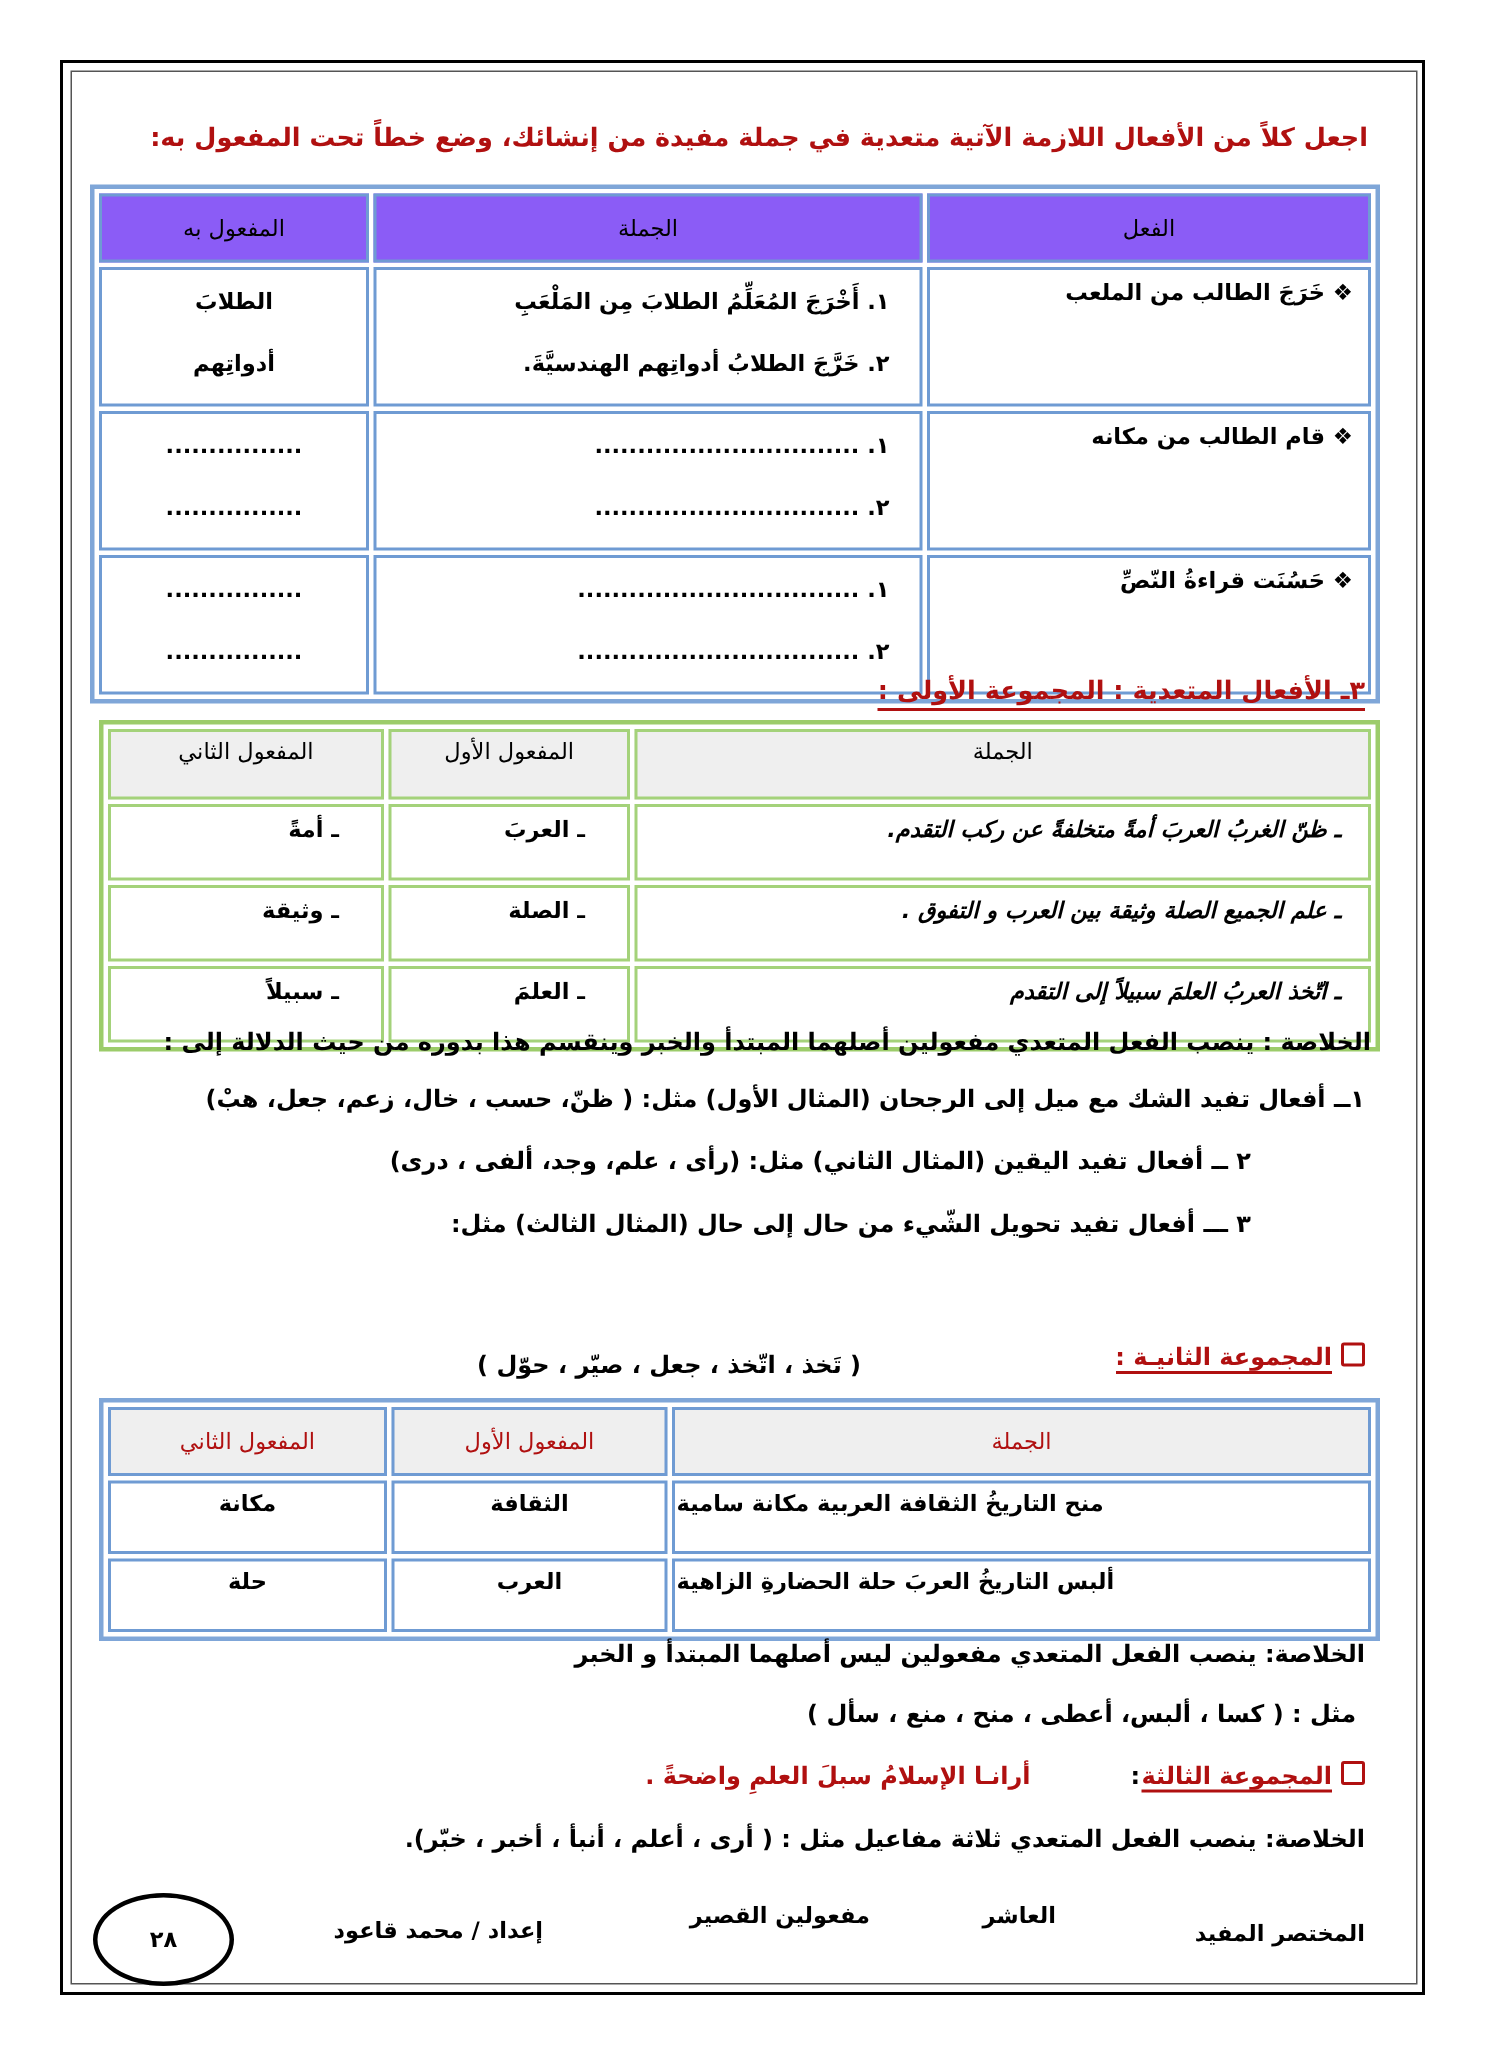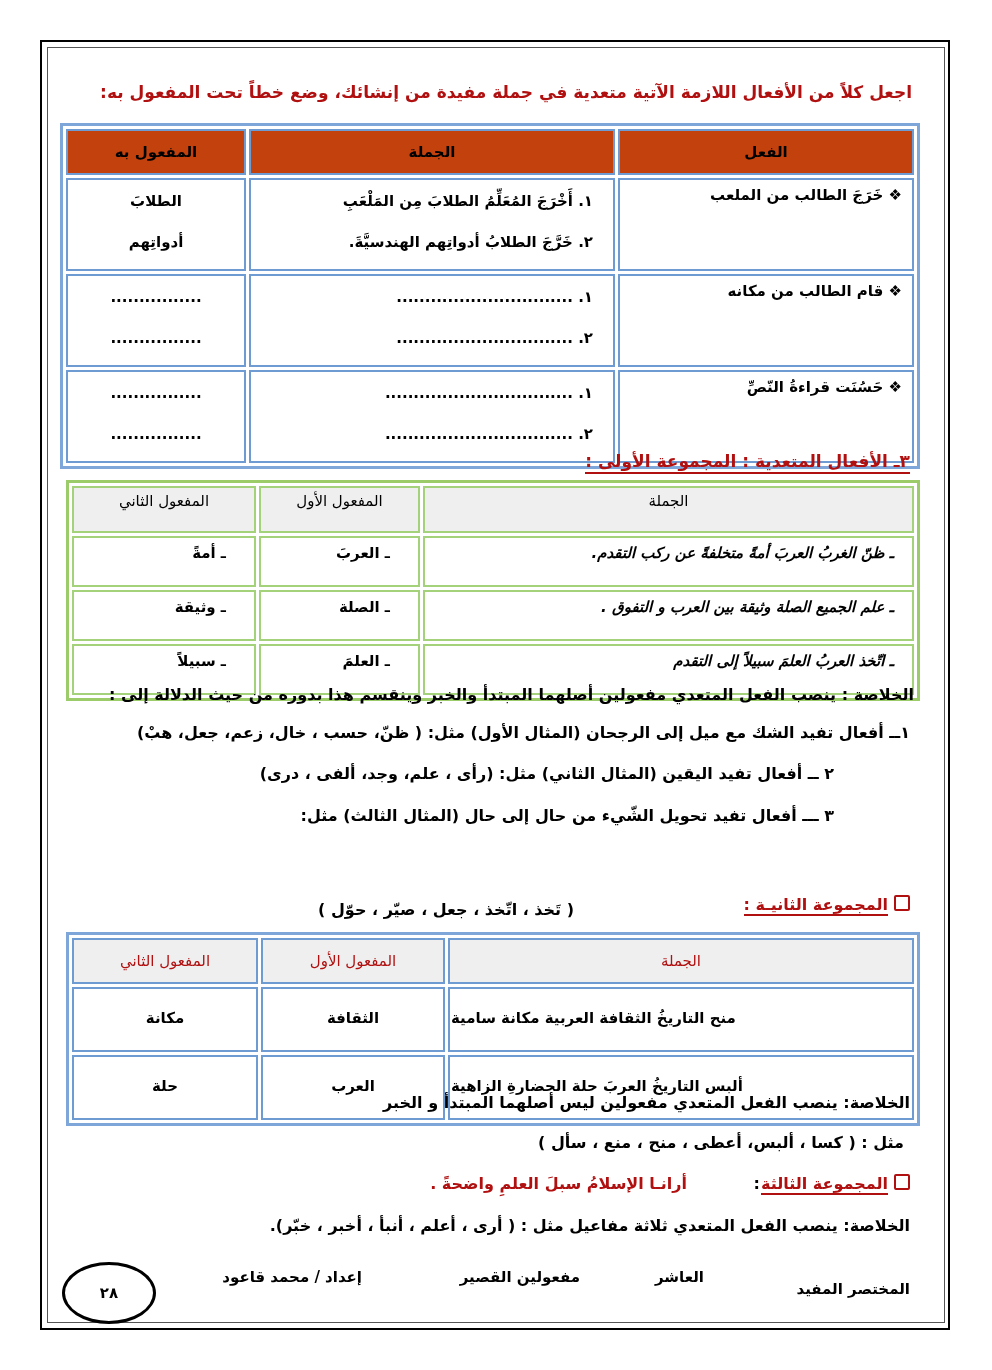--- a/index.html
+++ b/index.html
@@ -14,21 +14,21 @@
   .abs { position:absolute; }
   .title { right:80px; top:82px; font-size:17px; font-weight:bold; white-space:nowrap; }
 
   table { border-collapse:separate; position:absolute; direction:rtl; }
   td { text-align:center; vertical-align:top; font-weight:bold; font-size:15px; }
 
   
   .t1 { left:60px; top:123px; width:860px; border:3px solid #7fa6d8; border-spacing:3px;
         background:#ffffff; }
   .t1 td { border:2px solid #6f9bd3; }
-  .t1 .hdr td { background:#c2410c; height:40px; vertical-align:middle; font-weight:bold; font-size:15px; }
+  .t1 .hdr td { background:#8b5cf6; height:40px; vertical-align:middle; font-weight:normal; font-size:15px; }
   .t1 .row td { height:82px; }
   .t1 td.verb { text-align:right; padding-right:10px; padding-top:6px; }
   .t1 td.sent { text-align:right; padding-right:20px; line-height:41px; }
   .t1 td.obj { line-height:41px; }
 
   .sec3 { right:82px; top:451px; font-size:17px; font-weight:bold; white-space:nowrap;
           border-bottom:2px solid #b01010; padding-bottom:1px; }
 
   
   .t2 { left:66px; top:480px; width:854px; border:3px solid #9ccc6a; border-spacing:3px; }
@@ -41,21 +41,21 @@
   .line { position:absolute; font-size:16px; font-weight:bold; white-space:nowrap; direction:rtl; }
 
   .sq { display:inline-block; width:12px; height:12px; border:2px solid #b01010; border-radius:2px;
         vertical-align:-1px; margin-left:6px; }
   .ul { border-bottom:2px solid #b01010;margin-left:40px; }
 
   
   .t3 { left:66px; top:932px; width:854px; border:3px solid #7fa6d8; border-spacing:3px; }
   .t3 td { border:2px solid #6f9bd3; }
   .t3 .hdr td { background:#efefef; height:40px; vertical-align:middle; color:#b01010; font-weight:normal; }
-  .t3 .row td { height:40px; padding-top:20px; }
+  .t3 .row td { height:40px; padding-top:4px; }
   .t3 td.sent { text-align:left; padding-right:2px; }
 
   .footer { position:absolute; top:1268px; font-size:15px; font-weight:bold; white-space:nowrap; direction:rtl; }
   .pagecircle { position:absolute; left:62px; top:1262px; width:94px; height:62px; border:3px solid #000;
                 border-radius:50%; box-sizing:border-box; text-align:center; line-height:56px;
                 font-size:15px; font-weight:bold; }
 </style>
 </head>
 <body>
 
@@ -170,14 +170,14 @@
 <div class="line red" style="right:82px; top:1174px;">
   <span class="sq"></span><span class="ul">المجموعة الثالثة</span>
 </div>
 <div class="line" style="right:232px; top:1174px;">:</div>
 <div class="line red" style="right:305px; top:1174px;">أرانـا الإسلامُ سبلَ العلمِ  واضحةً .</div>
 <div class="line" style="right:82px; top:1216px;">الخلاصة: ينصب الفعل المتعدي ثلاثة مفاعيل مثل :   ( أرى ، أعلم ، أنبأ ، أخبر ، خبّر).</div>
 
 <div class="footer" style="right:82px;margin-top:12px;">المختصر المفيد</div>
 <div class="footer" style="right:288px;">العاشر</div>
 <div class="footer" style="right:412px;">مفعولين القصير</div>
-<div class="footer" style="right:630px;">إعداد / محمد قاعود</div>
+<div class="footer" style="right:630px;margin-top:10px;">إعداد / محمد قاعود</div>
 <div class="pagecircle">٢٨</div>
 
 </body></html>

